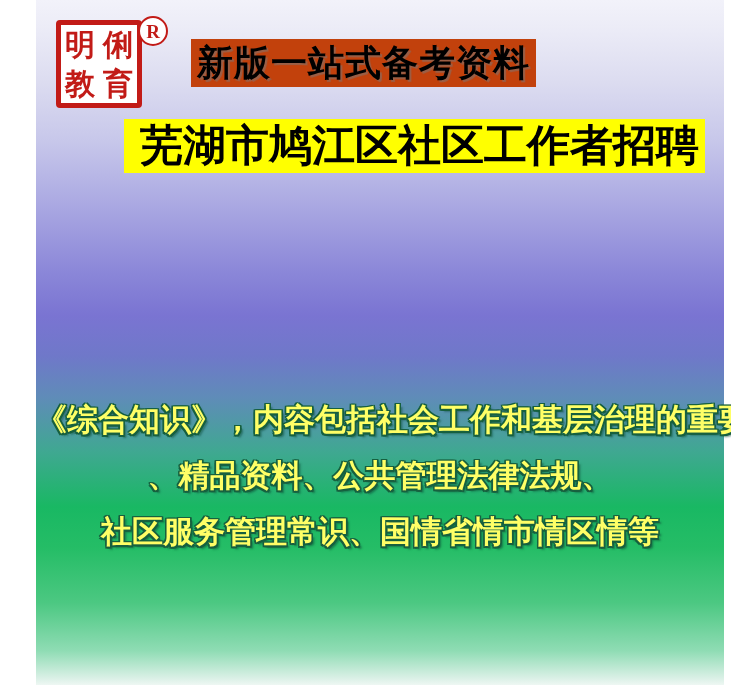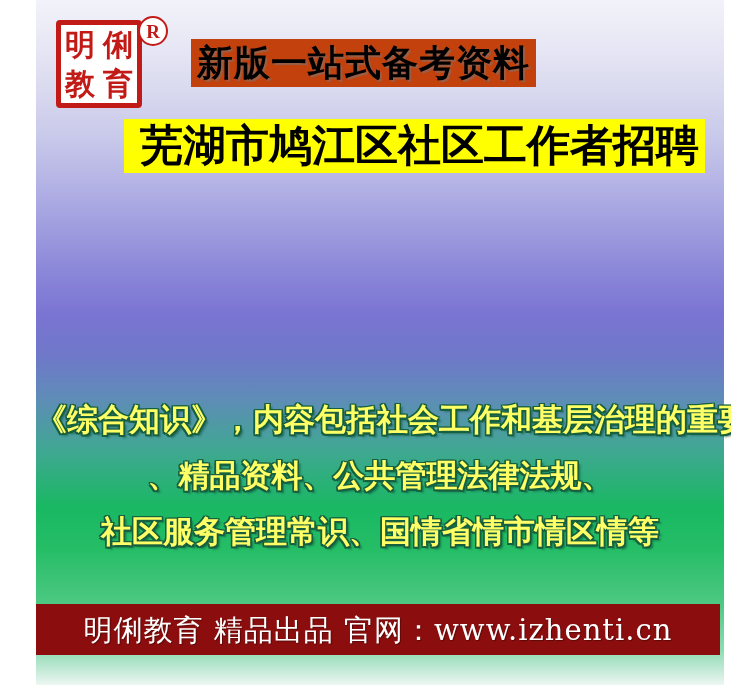--- a/index.html
+++ b/index.html
@@ -216,17 +216,14 @@
 
   <div id="headline-2">芜湖市鸠江区社区工作者招聘</div>
 
 
   <div id="desc-block">
     <div class="desc-line">《综合知识》，内容包括社会工作和基层治理的重要论述</div>
     <div class="desc-line">、精品资料、公共管理法律法规、</div>
     <div class="desc-line">社区服务管理常识、国情省情市情区情等</div>
   </div>
 
-  <div id="footer-bar">
-    <span id="footer-text">明俐教育 精品出品 官网：www.izhenti.cn</span>
-  </div>
 
 </div>
 
 </body></html>

